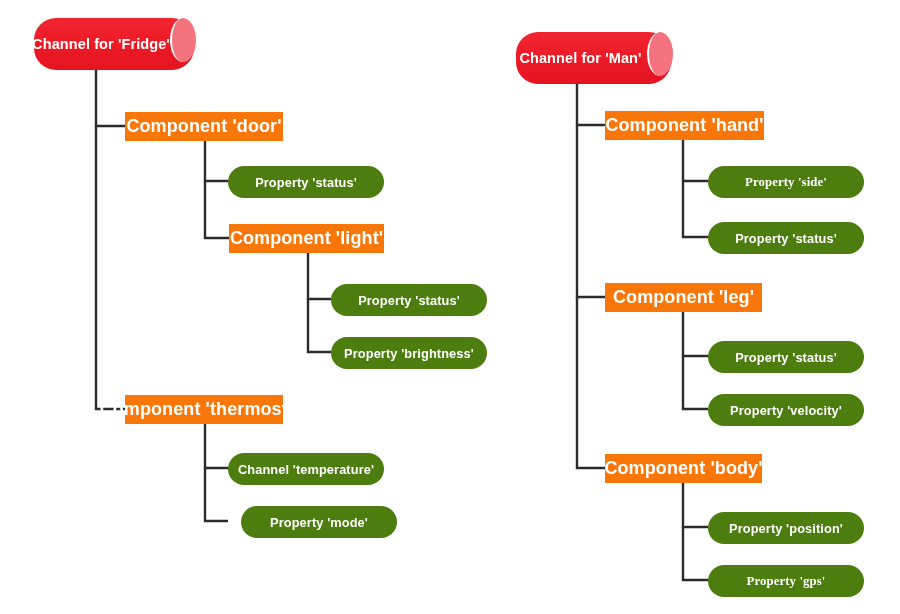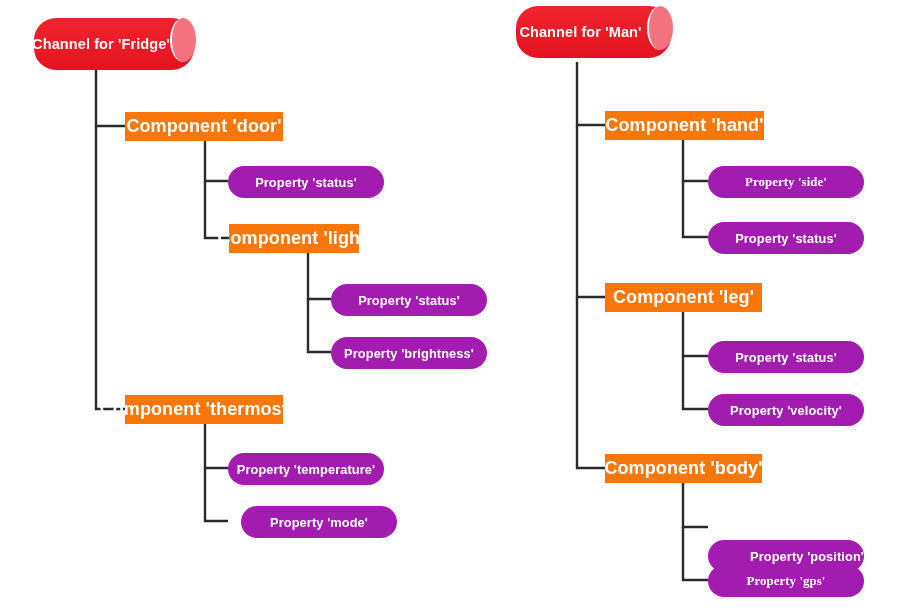--- a/index.html
+++ b/index.html
@@ -69,21 +69,21 @@
     height: 29px;
     background: #f97709;
     font-size: 18px;
     font-weight: bold;
     z-index: 3;
   }
   
   .property {
     height: 32px;
     border-radius: 16px;
-    background: #a21caf;
+    background: #4d7c0f;
     font-size: 12.8px;
     font-weight: bold;
     z-index: 3;
   }
 </style>
 </head>
 <body>
 
 <div id="diagram">
 
@@ -111,39 +111,39 @@
       <div class="node channel" style="left: 18px; top: 18px; width: 160px;">
         <span class="cap"></span>
         <span class="label">Channel for 'Fridge'</span>
       </div>
       <div class="node component" style="left: 125px; top: 112px; width: 158px;">
         <span class="label">Component 'door'</span>
       </div>
       <div class="node property" style="left: 228px; top: 166px; width: 156px;">
         <span class="label">Property 'status'</span>
       </div>
-      <div class="node component" style="left: 229px; top: 224px; width: 130px; text-align: right;">
+      <div class="node component" style="left: 229px; top: 224px; width: 155px; text-align: right;">
         <span class="label">Component 'light'</span>
       </div>
       <div class="node property" style="left: 331px; top: 284px; width: 156px;">
         <span class="label">Property 'status'</span>
       </div>
       <div class="node property" style="left: 331px; top: 337px; width: 156px;">
         <span class="label">Property 'brightness'</span>
       </div>
       <div class="node component" style="left: 125px; top: 395px; width: 158px;">
         <span class="label">Component 'thermostat'</span>
       </div>
       <div class="node property" style="left: 228px; top: 453px; width: 156px;">
-        <span class="label">Property 'temperature'</span>
+        <span class="label">Channel 'temperature'</span>
       </div>
       <div class="node property" style="left: 241px; top: 506px; width: 156px;">
         <span class="label">Property 'mode'</span>
       </div>
-      <div class="node channel" style="left: 500px; top: 6px; width: 155px; justify-content: center;">
+      <div class="node channel" style="left: 500px; top: 32px; width: 155px; justify-content: center;">
         <span class="cap"></span>
         <span class="label">Channel for 'Man'</span>
       </div>
       <div class="node component" style="left: 605px; top: 111px; width: 159px;">
         <span class="label">Component 'hand'</span>
       </div>
       <div class="node property" style="left: 708px; top: 166px; width: 156px; font-family: Liberation Serif, serif;">
         <span class="label">Property 'side'</span>
       </div>
       <div class="node property" style="left: 708px; top: 222px; width: 156px;">
@@ -154,21 +154,21 @@
       </div>
       <div class="node property" style="left: 708px; top: 341px; width: 156px;">
         <span class="label">Property 'status'</span>
       </div>
       <div class="node property" style="left: 708px; top: 394px; width: 156px;">
         <span class="label">Property 'velocity'</span>
       </div>
       <div class="node component" style="left: 605px; top: 454px; width: 157px;">
         <span class="label">Component 'body'</span>
       </div>
-      <div class="node property" style="left: 708px; top: 540px; width: 156px; justify-content: flex-end;">
+      <div class="node property" style="left: 708px; top: 512px; width: 156px;">
         <span class="label">Property 'position'</span>
       </div>
       <div class="node property" style="left: 708px; top: 565px; width: 156px; font-family: Liberation Serif, serif;">
         <span class="label">Property 'gps'</span>
       </div>
     </div>
 
 </div>
 
 </body></html>

